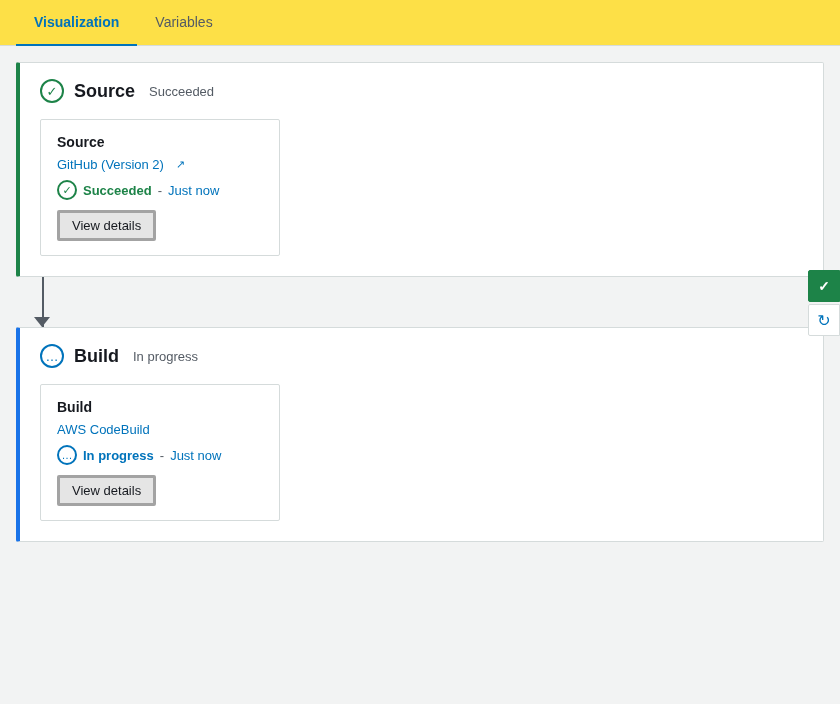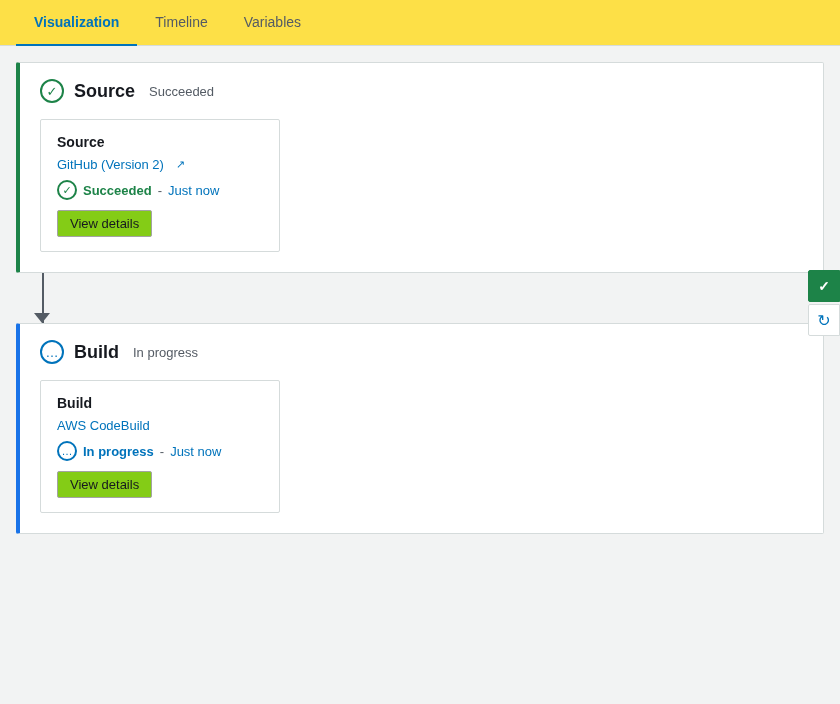--- a/index.html
+++ b/index.html
@@ -133,22 +133,22 @@
     .status-separator {
       color: #545b64;
     }
 
     .status-time {
       color: #0073bb;
       cursor: pointer;
     }
 
     .view-details-btn {
-      border: 1px solid #a3a3a3;
-      background: #84cc16;
+      border: 3px solid #a3a3a3;
+      background: #e5e5e5;
       padding: 5px 12px;
       border-radius: 2px;
       font-size: 13px;
       cursor: pointer;
       color: #16191f;
     }
 
     
     .arrow-connector {
       display: flex;
@@ -264,23 +264,20 @@
       font-size: 11px;
       color: #0073bb;
     }
   </style>
 </head>
 <body>
 
 <div class="tab-bar">
   <div class="tab active">
     <span>Visualization</span>
-  </div>
-  <div class="tab">
-    <span>Timeline</span>
   </div>
   <div class="tab">
     <span>Variables</span>
   </div>
 </div>
 
 <div class="pipeline-content">
 
   <div class="stage-card source">
     <div class="stage-header">

